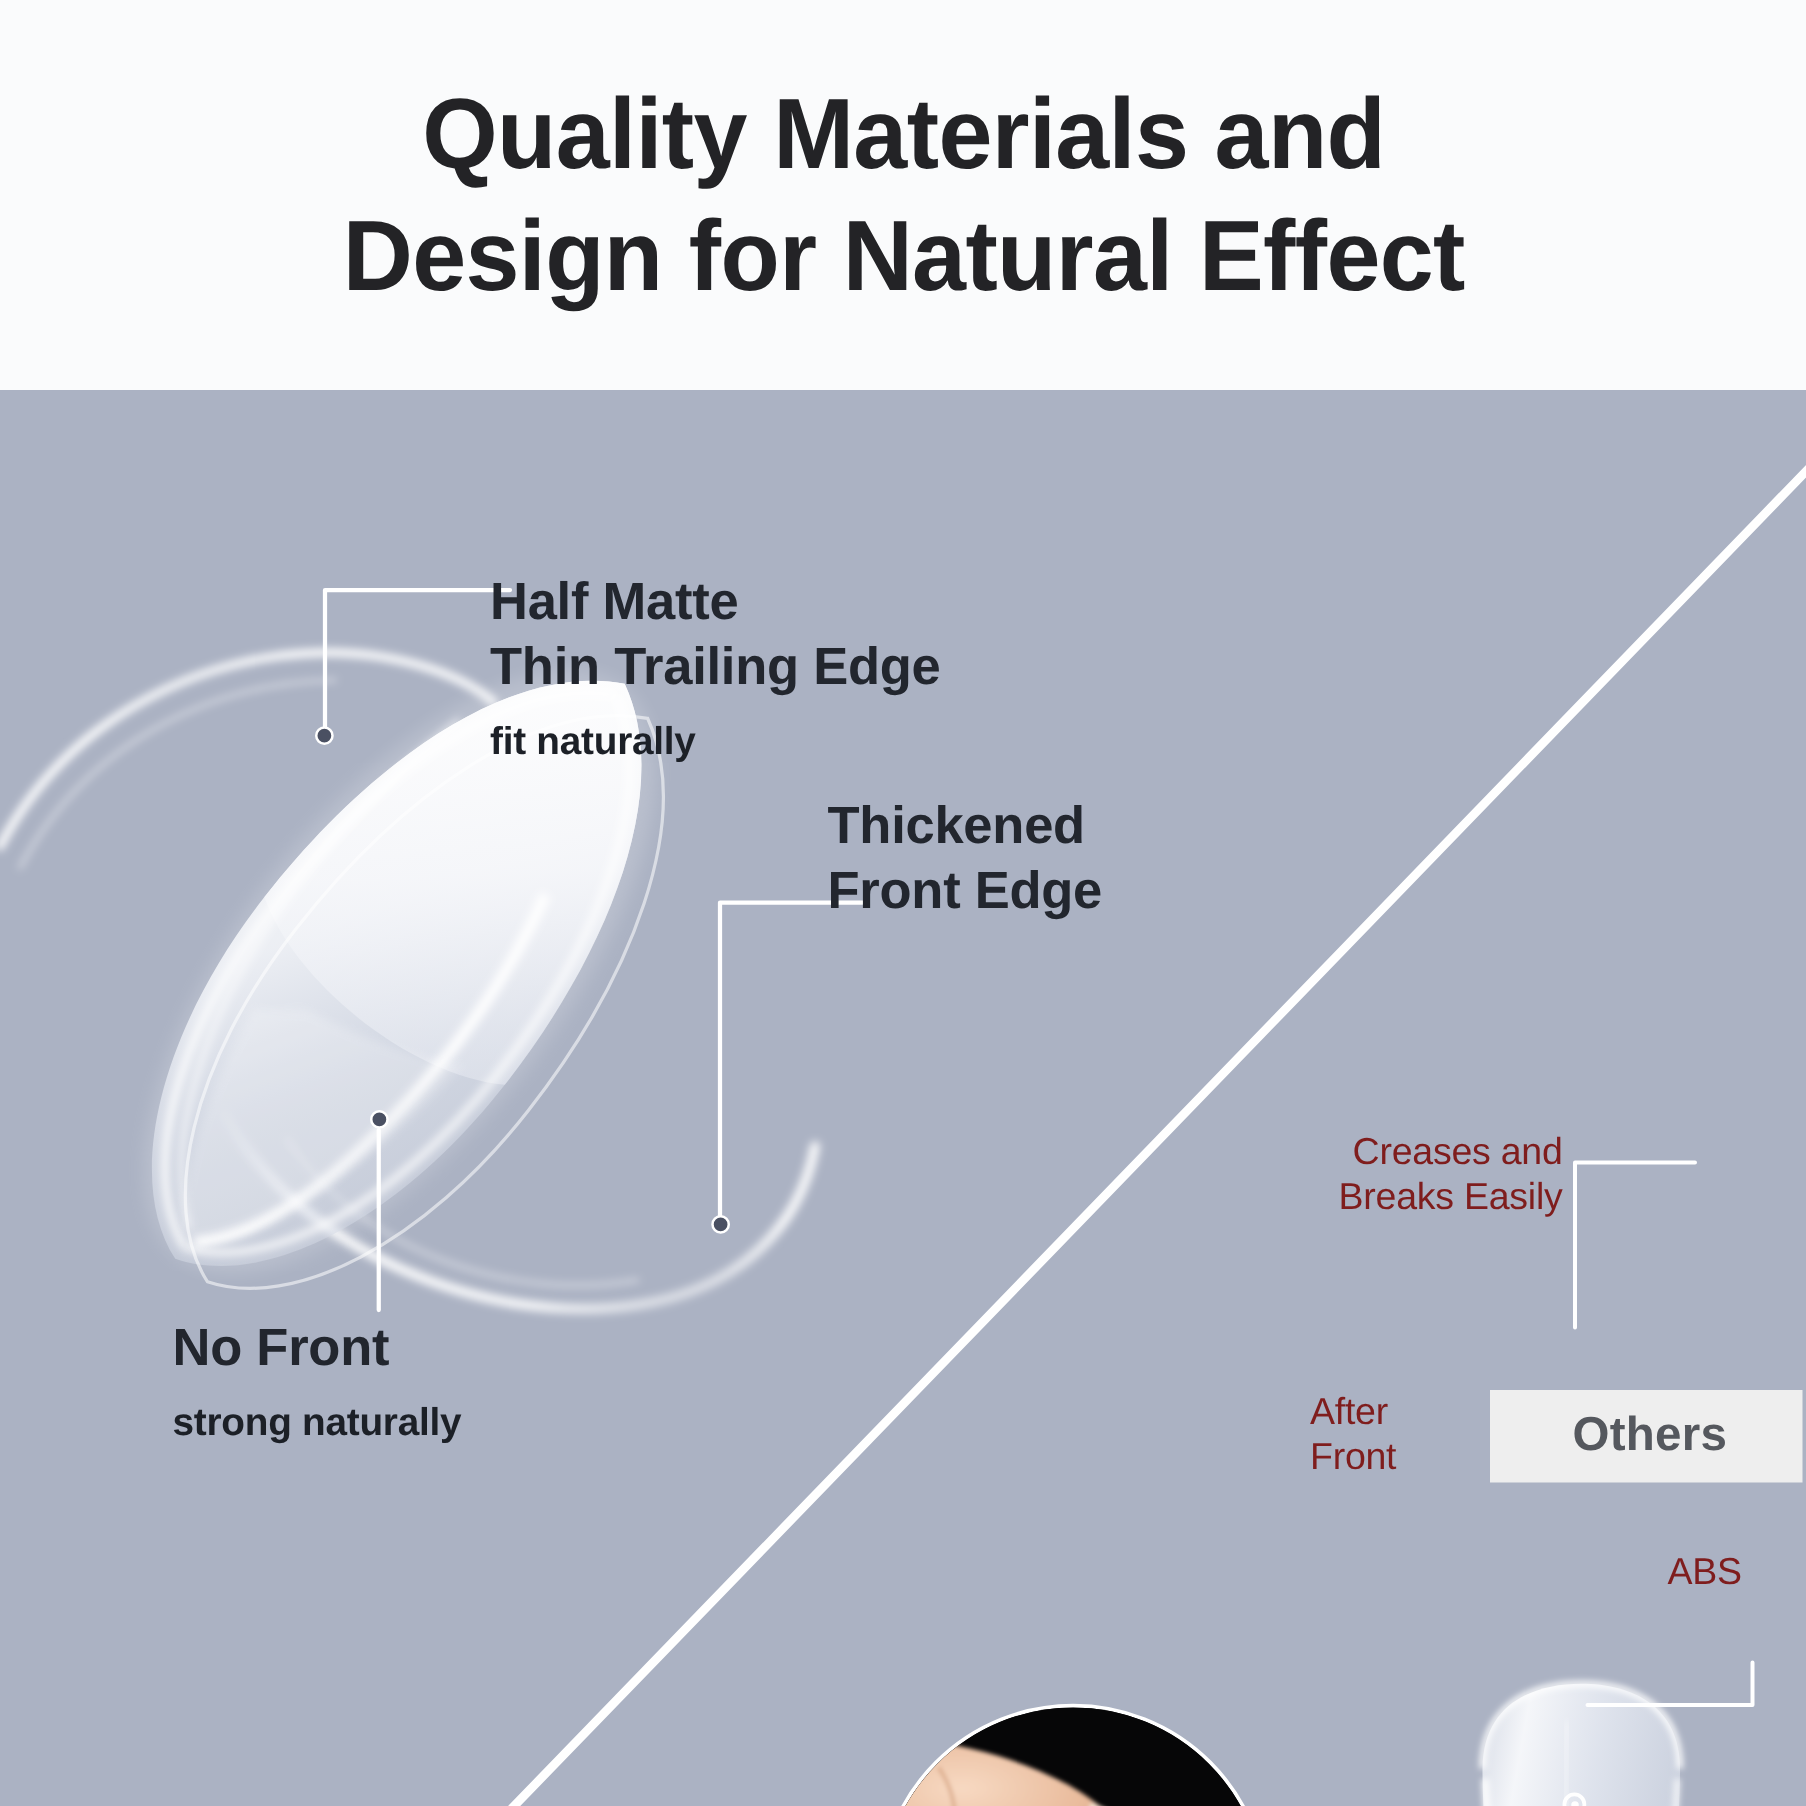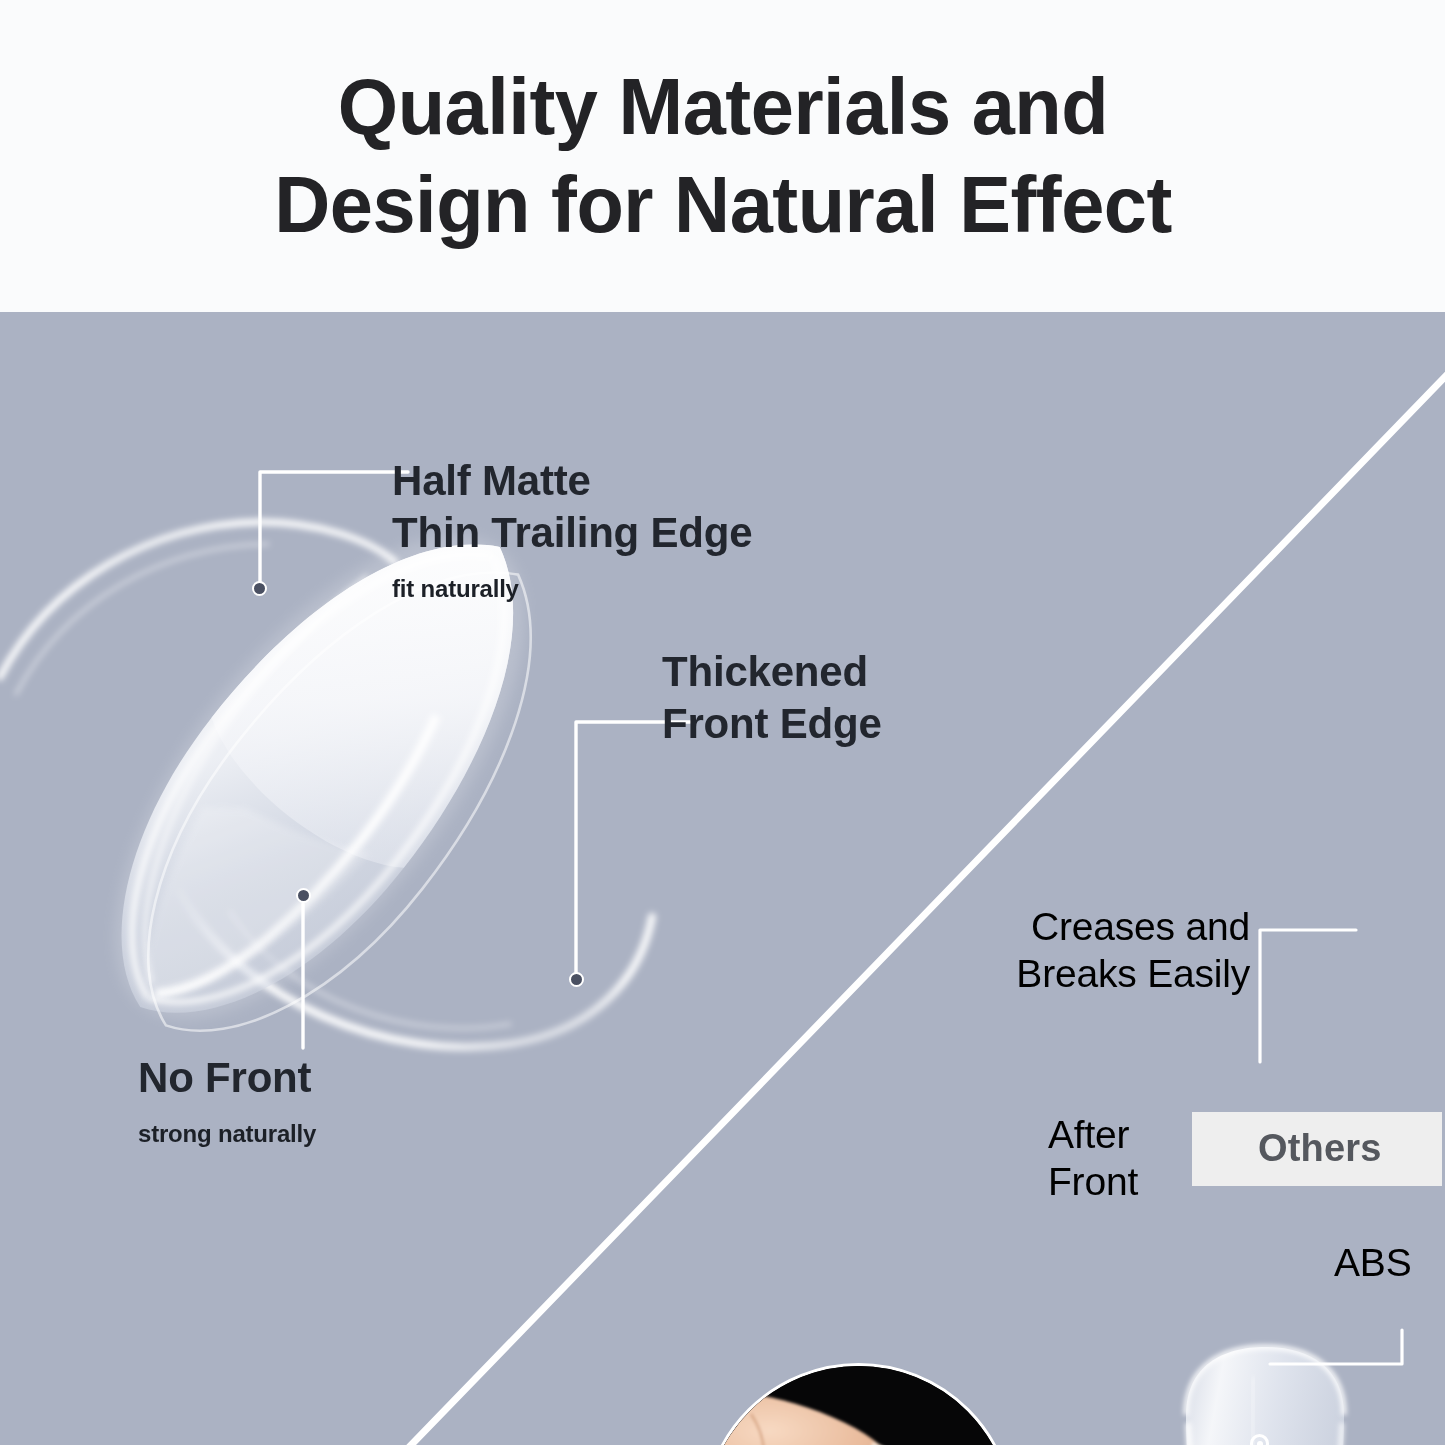--- a/index.html
+++ b/index.html
@@ -66,27 +66,27 @@
     width:6px;height:6px;border-radius:50%;background:#ffffff;
   }
 
   
   .anno{position:absolute;}
   .anno .title{
     color:#22262e;font-size:42px;line-height:1.24;font-weight:700;
     white-space:pre-line;letter-spacing:-0.2px;
   }
   .anno .sub{
-    color:#1c2027;font-size:24px;font-weight:700;margin-top:16px;
+    color:#1c2027;font-size:31px;font-weight:700;margin-top:16px;
     letter-spacing:-0.2px;
   }
 
   
   .anno-gray .title{
-    color:#000000;font-size:39px;line-height:1.2;font-weight:400;
+    color:#7f1d1d;font-size:30px;line-height:1.2;font-weight:400;
     white-space:pre-line;text-align:right;letter-spacing:-0.2px;
   }
   .anno-gray.left-al .title{text-align:left;}
   .badge-others{
     position:absolute;left:1192px;top:752px;
     background:#eeeeee;
     color:#55585e;
     font-size:38px;font-weight:700;
     padding:17px 60px 19px 66px;
     letter-spacing:0.2px;
@@ -207,21 +207,21 @@
       <line x1="15" y1="14" x2="15" y2="158" stroke="#ffffff" stroke-width="3.4" stroke-linecap="round"></line>
     </svg>
     <div class="dot" style="left:296px;top:576px;"></div>
 
     <div class="anno" style="left:392px;top:143px;">
       <div class="title">Half Matte
 Thin Trailing Edge</div>
       <div class="sub">fit naturally</div>
     </div>
 
-    <div class="anno" style="left:662px;top:334px;">
+    <div class="anno" style="left:662px;top:322px;">
       <div class="title">Thickened
 Front Edge</div>
     </div>
 
     <div class="anno" style="left:138px;top:740px;">
       <div class="title">No Front</div>
       <div class="sub">strong naturally</div>
     </div>
 
     <div class="broken-nail">

